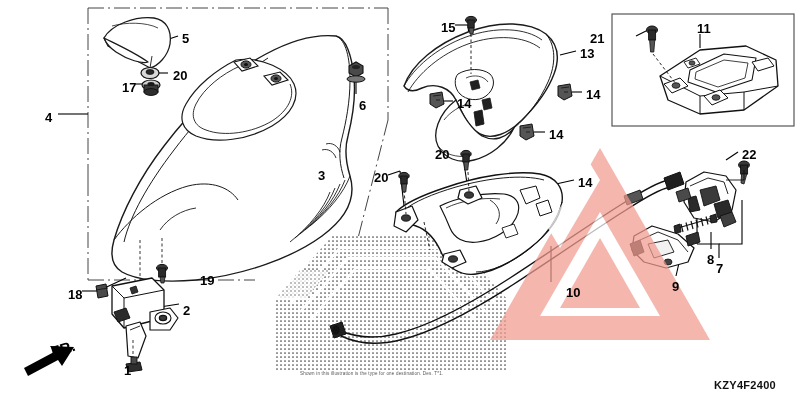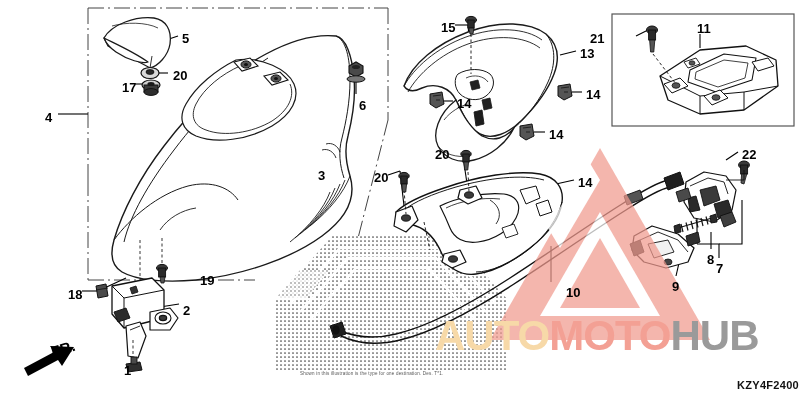--- a/index.html
+++ b/index.html
@@ -4,21 +4,21 @@
 <style>
   html,body{margin:0;padding:0;background:#ffffff;}
   body{width:800px;height:400px;overflow:hidden;
        font-family:"Liberation Sans",sans-serif;}
   #stage{position:relative;width:800px;height:400px;background:#fff;}
   svg.layer{position:absolute;left:0;top:0;width:800px;height:400px;}
   .lbl{position:absolute;font-family:"Liberation Sans",sans-serif;
        font-weight:bold;color:#000;font-size:13px;line-height:1;
        white-space:nowrap;}
   .code{position:absolute;font-family:"Liberation Sans",sans-serif;
-        font-weight:bold;font-size:11px;color:#111;letter-spacing:.3px;margin-left:23px;}
+        font-weight:bold;font-size:11px;color:#111;letter-spacing:.3px;}
   .wm-text{position:absolute;font-family:"Liberation Sans",sans-serif;
            font-weight:bold;font-size:42px;letter-spacing:-1px;
            white-space:nowrap;}
   .fr{position:absolute;font-family:"Liberation Sans",sans-serif;
       font-weight:bold;font-size:15px;color:#000;}
   .fineprint{position:absolute;font-family:"Liberation Sans",sans-serif;
       font-size:4.5px;color:#555;white-space:nowrap;letter-spacing:.2px;}
 </style>
 </head>
 <body>
@@ -374,23 +374,20 @@
 
   <svg class="layer" viewBox="0 0 800 400" style="pointer-events:none">
     <g opacity="0.72">
       <path d="M600,148 L710,340 L490,340 Z" fill="#f09a8e"></path>
       <path d="M600,212 L660,316 L540,316 Z" fill="#ffffff"></path>
       <path d="M600,238 L640,308 L560,308 Z" fill="#f09a8e"></path>
       <path d="M588,160 L600,180 L560,248 L548,228 Z" fill="#ffffff"></path>
     </g>
   </svg>
 
-  <div class="wm-text" style="left:435px;top:312px;">
-    <span style="color:#f7d9a8;">AUTO</span><span style="color:#f3a094;">MOTO</span><span style="color:#9a9a9a;">HUB</span>
-  </div>
 
   <svg class="layer" viewBox="0 0 800 400">
     <path d="M24,368 L54,352 L50,346 L74,347 L62,366 L58,360 L28,376 Z" fill="#000"></path>
   </svg>
   <div class="fr" style="left:49px;top:344px;transform:rotate(-17deg);transform-origin:left top;">FR.</div>
 
   <div class="fineprint" style="left:300px;top:371px;">Shown in this illustration is the type for one destination. Des. T*1.</div>
 
   <div class="code" style="left:714px;top:379px;">KZY4F2400</div>
 

